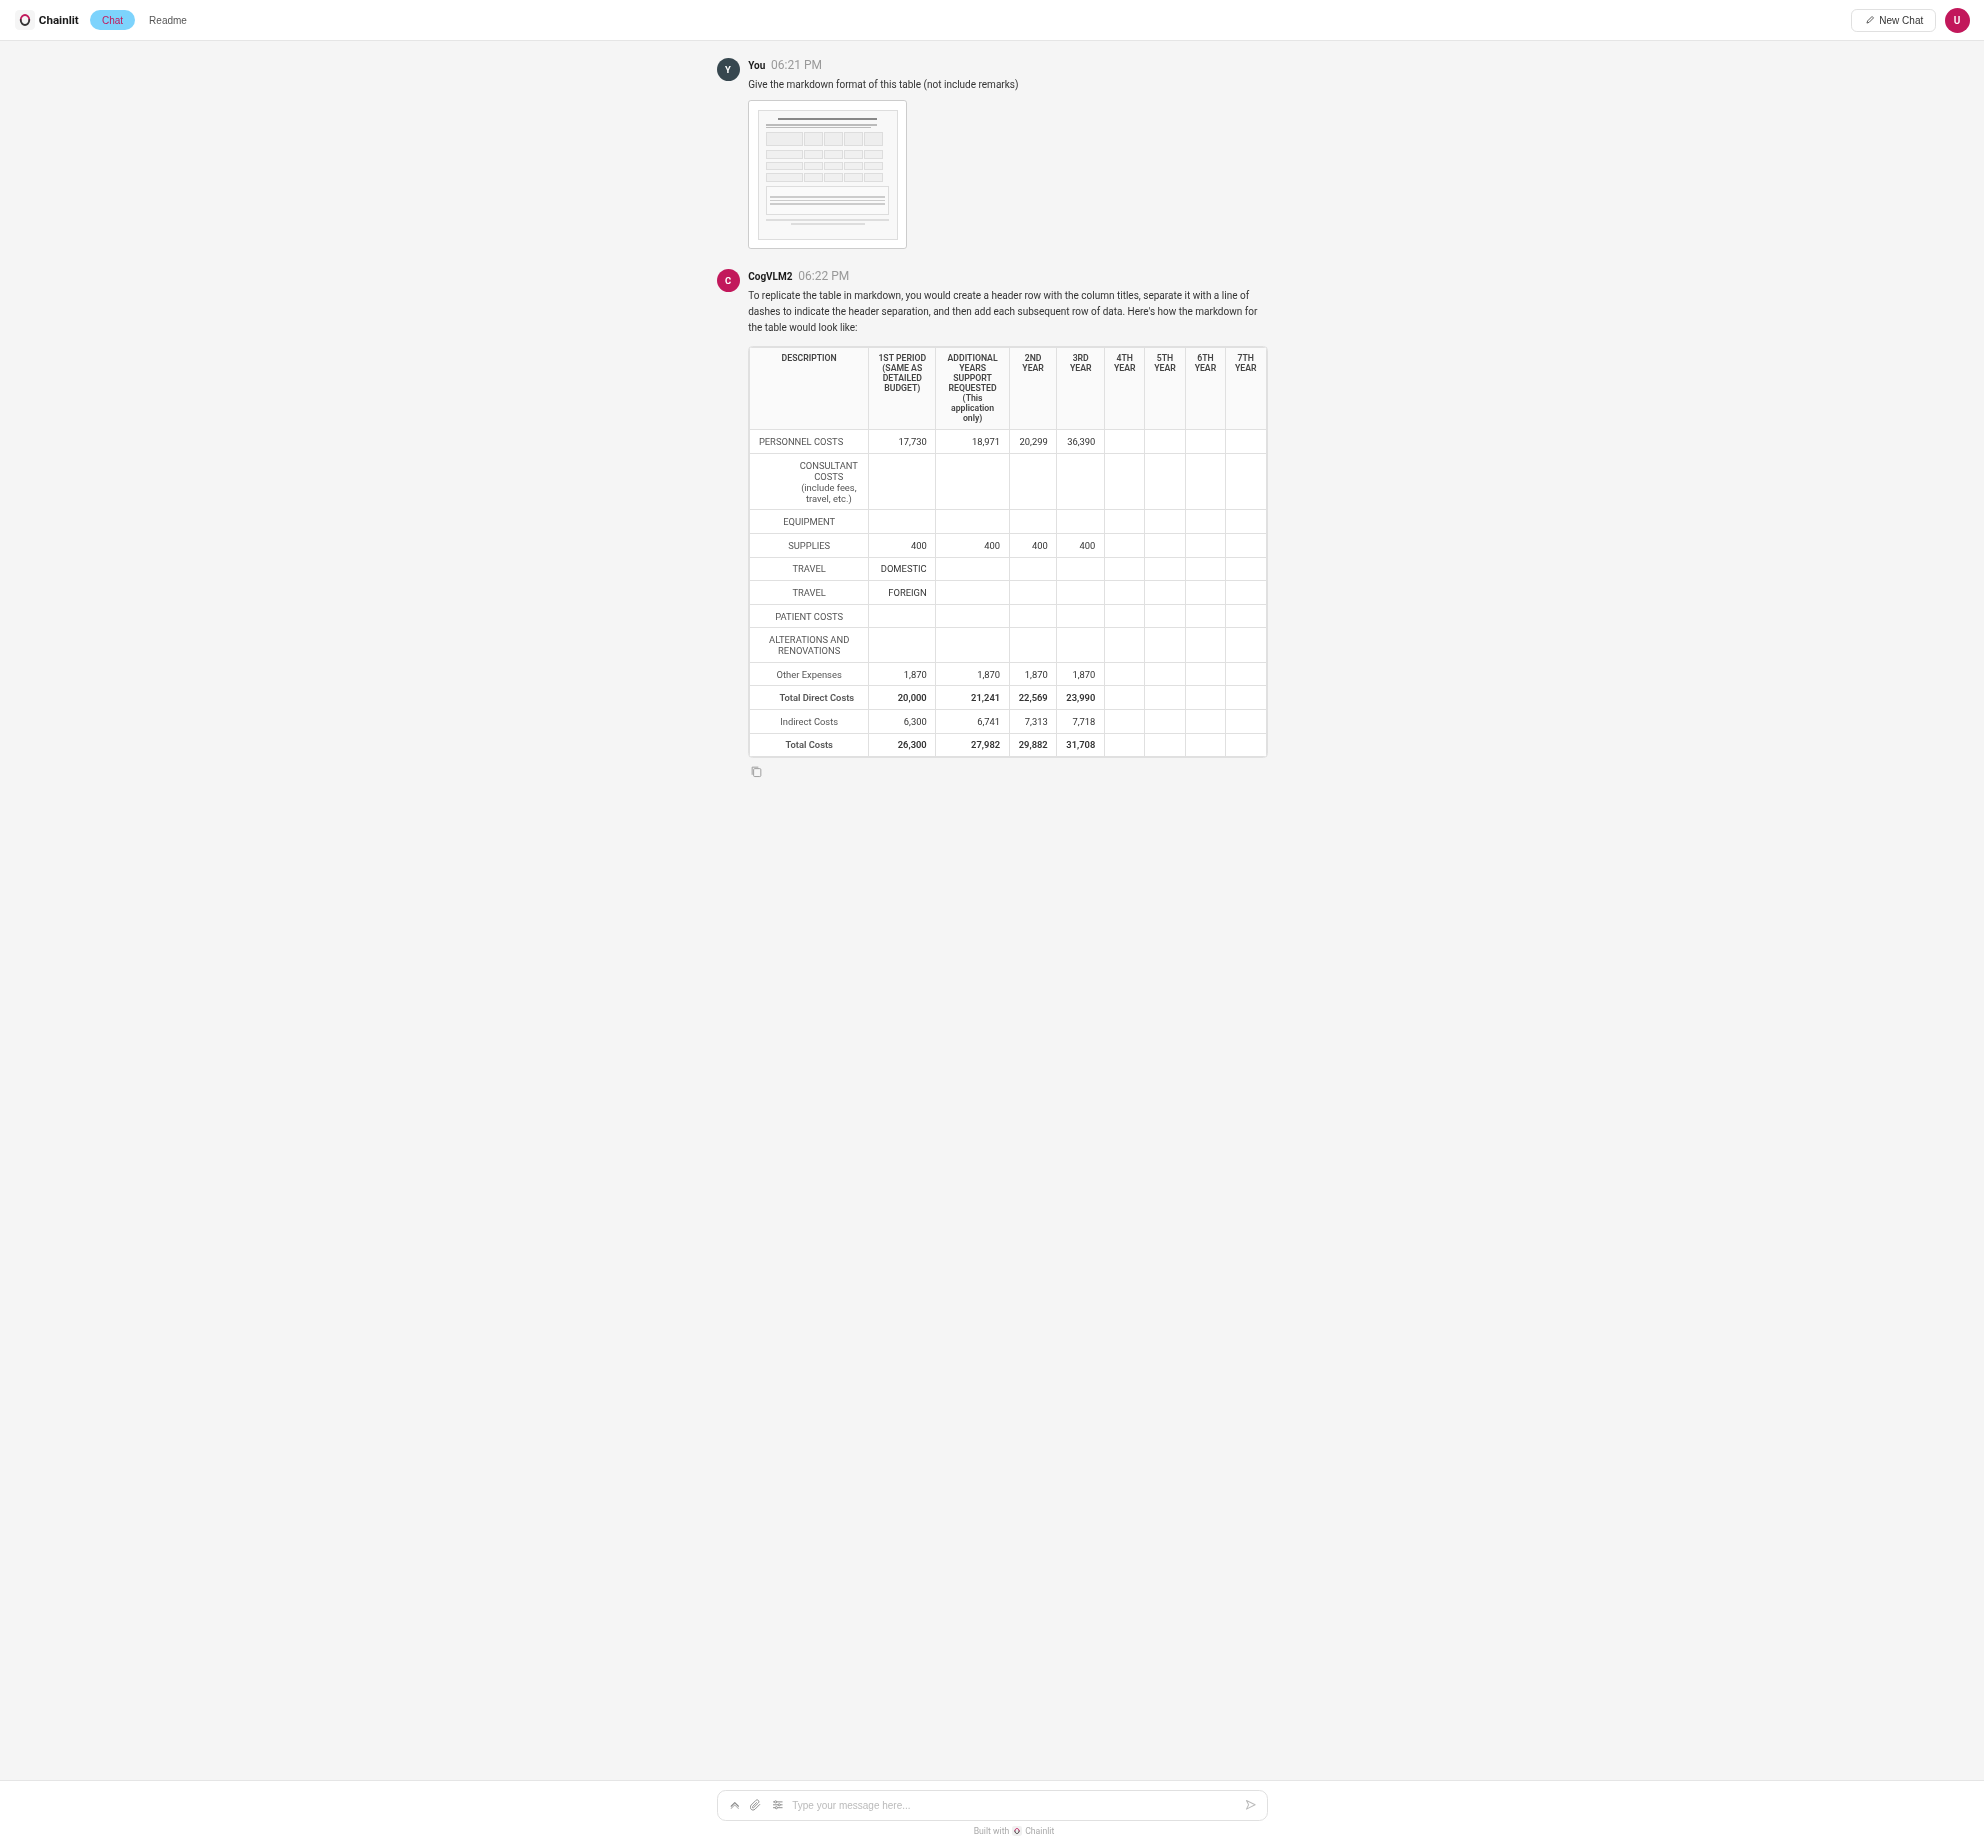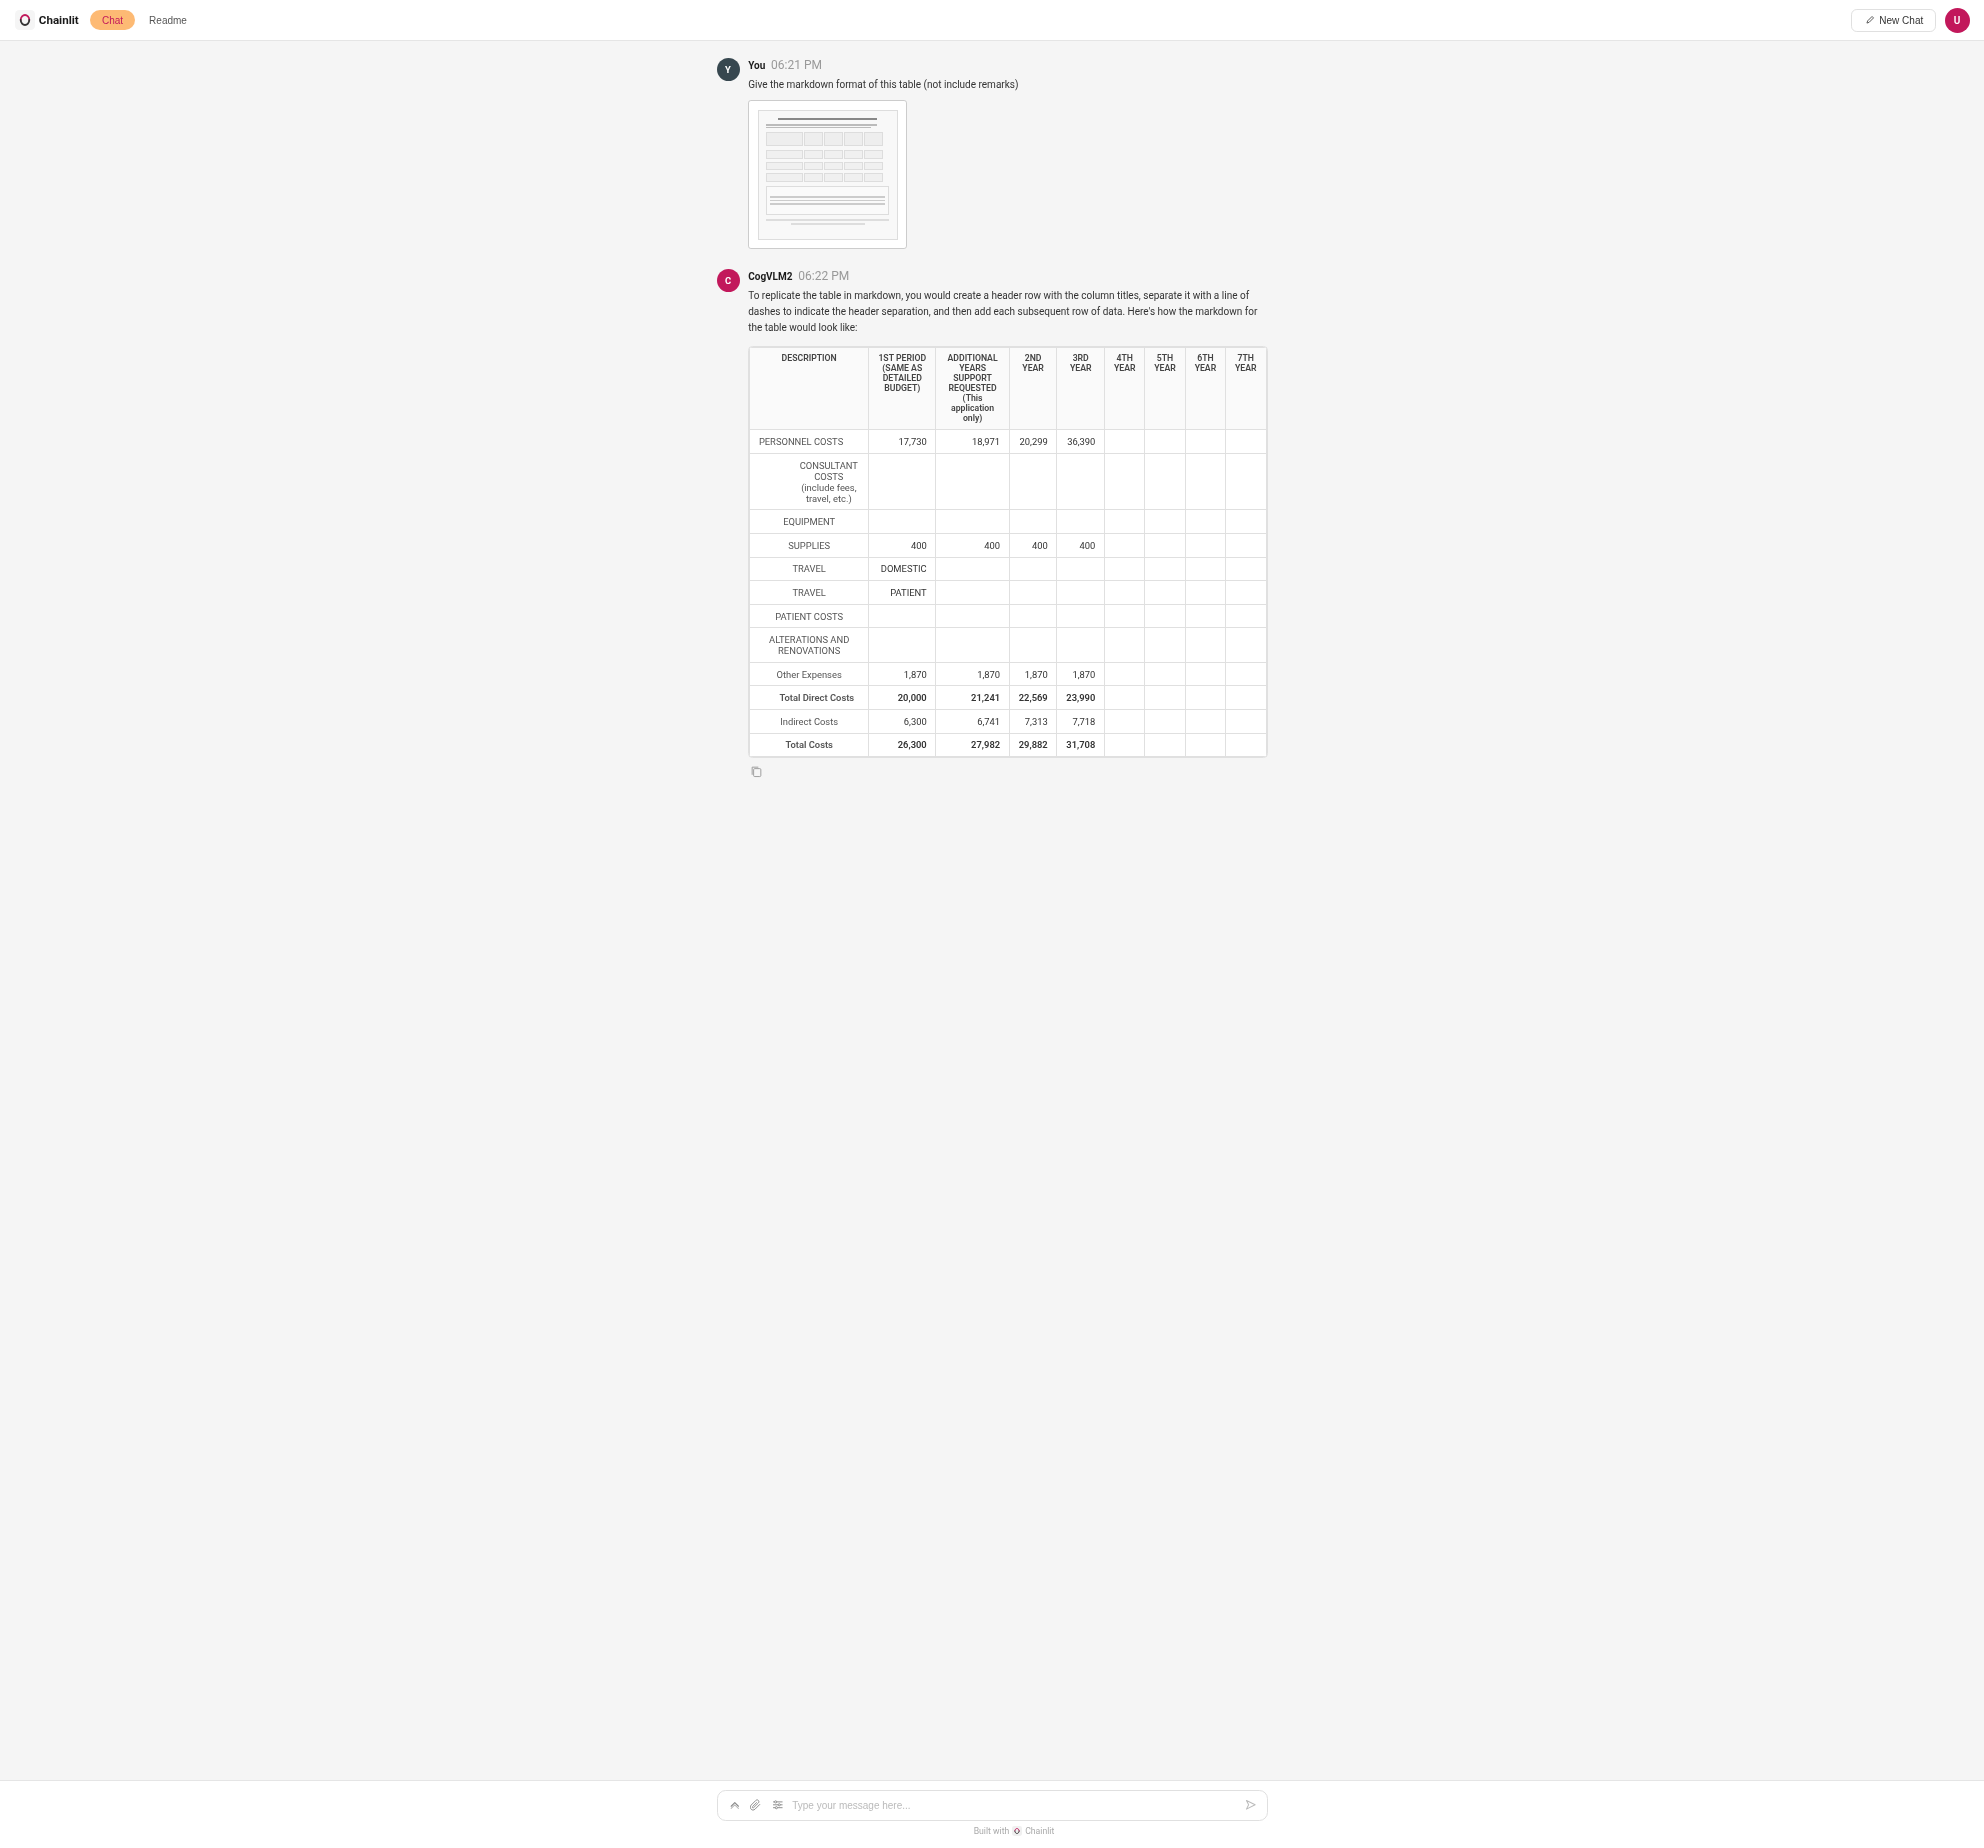--- a/index.html
+++ b/index.html
@@ -49,21 +49,21 @@
       padding: 4.3px 11.6px;
       border-radius: 14.5px;
       font-size: 10px;
       font-weight: 500;
       cursor: pointer;
       border: none;
       background: transparent;
       color: #555;
     }
     .nav-tab.active {
-      background: #fdba74;
+      background: #7dd3fc;
       color: #c2185b;
     }
     .header-right {
       display: flex;
       align-items: center;
       gap: 8.7px;
     }
     .new-chat-btn {
       display: flex;
       align-items: center;
@@ -453,21 +453,21 @@
                   <td></td>
                   <td></td>
                   <td></td>
                   <td></td>
                   <td></td>
                   <td></td>
                   <td></td>
                 </tr>
                 <tr>
                   <td style="text-align: center;">TRAVEL</td>
-                  <td>PATIENT</td>
+                  <td>FOREIGN</td>
                   <td></td>
                   <td></td>
                   <td></td>
                   <td></td>
                   <td></td>
                   <td></td>
                   <td></td>
                 </tr>
                 <tr>
                   <td style="text-align: center;">PATIENT COSTS</td>

